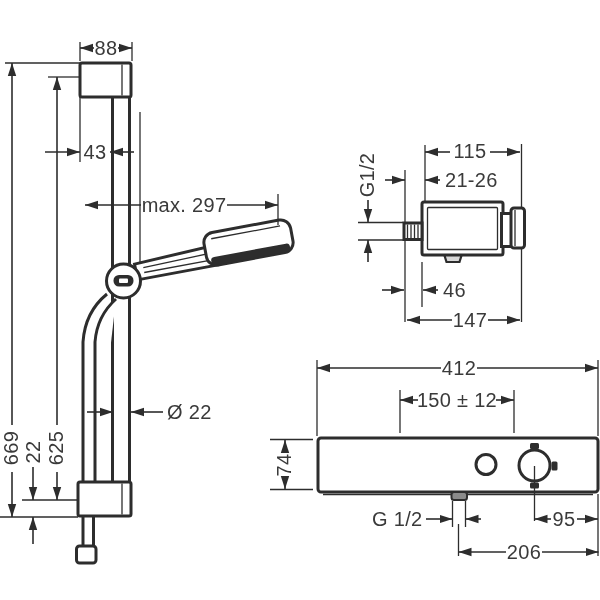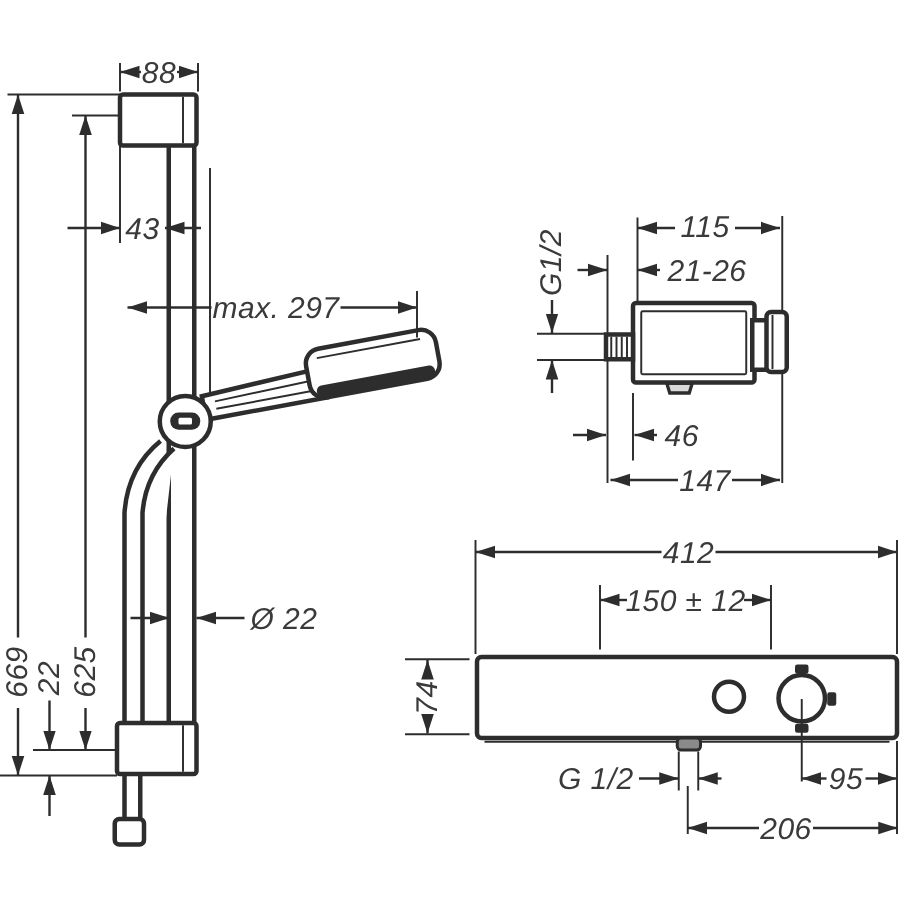--- a/index.html
+++ b/index.html
@@ -1,17 +1,17 @@
 <!DOCTYPE html>
 <html><head>
 <meta charset="utf-8">
 <style>
   html,body{margin:0;padding:0;background:#fff;}
   .stage{position:relative;width:600px;height:600px;background:#ffffff;overflow:hidden;
-         font-family:"Liberation Sans",sans-serif;font-style:italic;}
+         font-family:"Liberation Sans",sans-serif;}
   svg{position:absolute;left:0;top:0;}
   .t{font-family:"Liberation Sans",sans-serif;font-size:20px;fill:#3a3a3a;letter-spacing:.3px;}
   .dl{stroke:#2d2d2d;stroke-width:1.6;fill:none;}
   .xl{stroke:#2d2d2d;stroke-width:1.3;fill:none;}
   .ol{stroke:#2d2d2d;stroke-width:3;fill:#ffffff;}
   .thin{stroke:#2d2d2d;stroke-width:1.3;fill:none;}
 </style>
 </head>
 <body>
 

